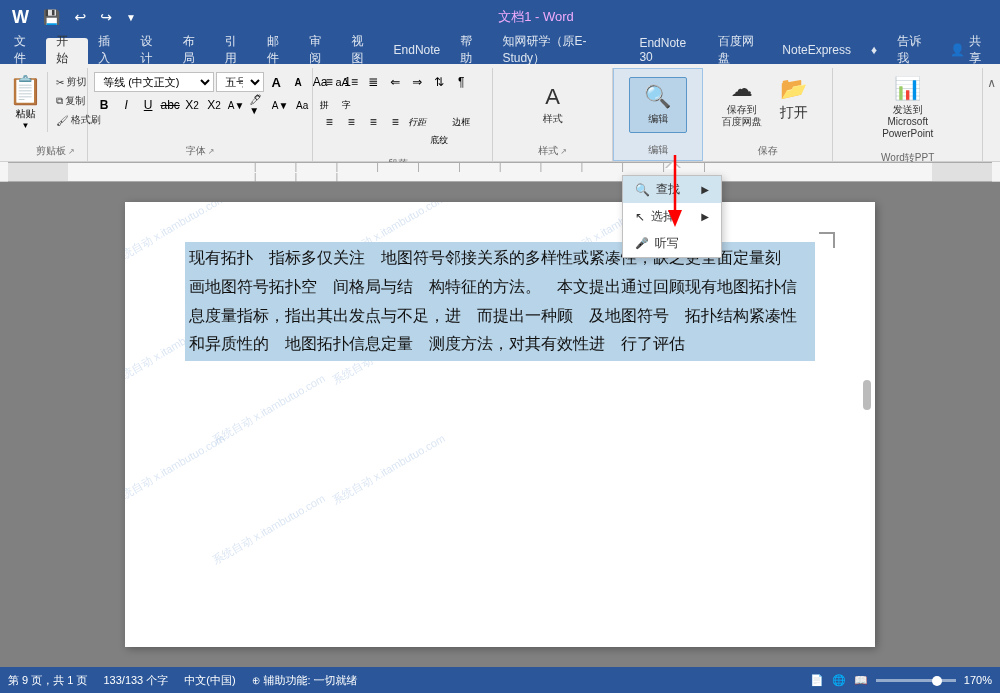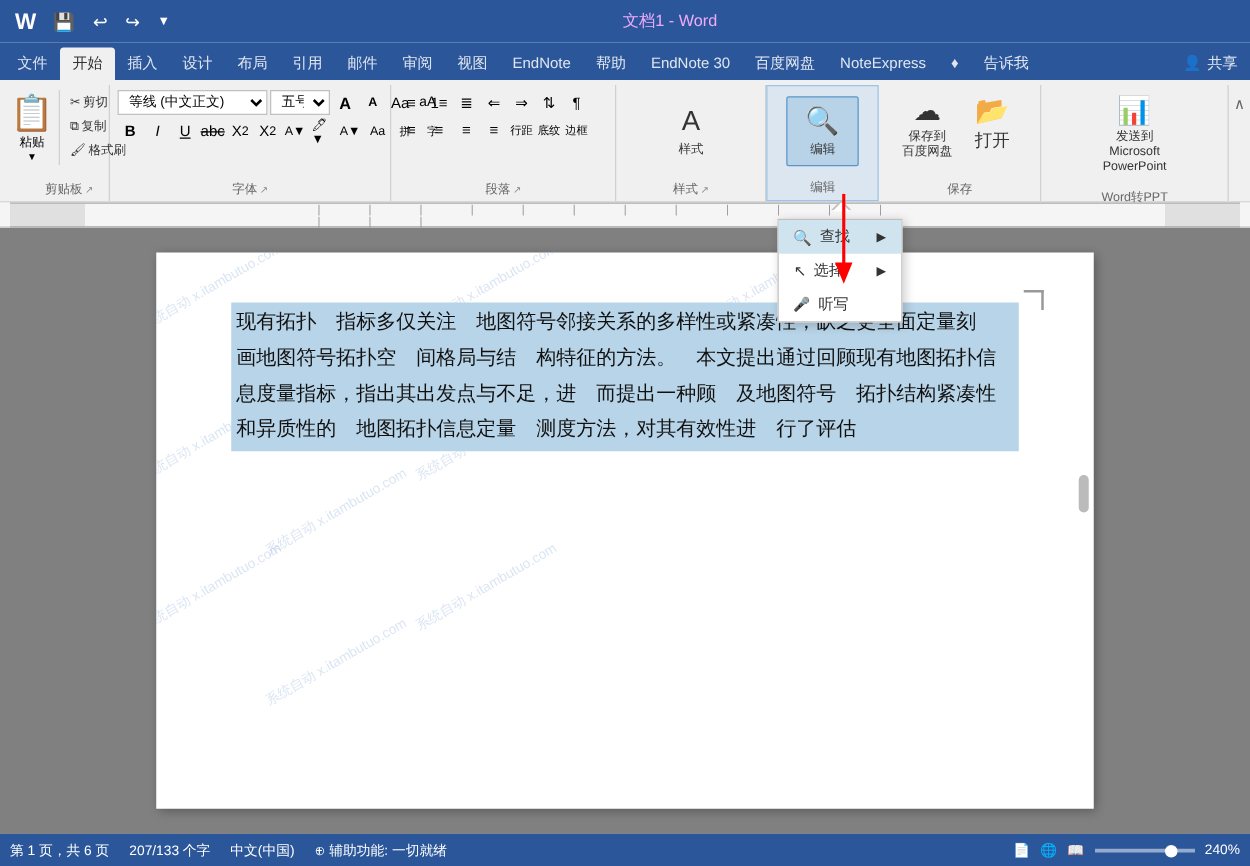--- a/index.html
+++ b/index.html
@@ -407,20 +407,21 @@
   <div class="ribbon-tab active">开始</div>
   <div class="ribbon-tab">插入</div>
   <div class="ribbon-tab">设计</div>
   <div class="ribbon-tab">布局</div>
   <div class="ribbon-tab">引用</div>
   <div class="ribbon-tab">邮件</div>
   <div class="ribbon-tab">审阅</div>
   <div class="ribbon-tab">视图</div>
   <div class="ribbon-tab">EndNote</div>
   <div class="ribbon-tab">帮助</div>
+  <div class="ribbon-tab">知网研学（原E-Study）</div>
   <div class="ribbon-tab">EndNote 30</div>
   <div class="ribbon-tab">百度网盘</div>
   <div class="ribbon-tab">NoteExpress</div>
   <div class="ribbon-tab">♦</div>
   <div class="ribbon-tab">告诉我</div>
   <div class="ribbon-tab" style="margin-left:auto; display:flex; align-items:center; gap:4px;">
       <span>👤</span>
       <span>共享</span>
     </div>
 </div>
@@ -501,22 +502,22 @@
         <span class="font-icon-btn">⇐</span>
         <span class="font-icon-btn">⇒</span>
         <span class="font-icon-btn">⇅</span>
         <span class="font-icon-btn">¶</span>
       </div>
       <div style="display:flex; gap:2px; align-items:center;">
         <span class="font-icon-btn">≡</span>
         <span class="font-icon-btn">≡</span>
         <span class="font-icon-btn">≡</span>
         <span class="font-icon-btn">≡</span>
-        <span class="font-icon-btn" style="font-size:9px;">行距</span>
-        <span class="font-icon-btn" style="font-size:9px;">底纹</span>
+        <span class="font-icon-btn" style="font-size:9px;font-style:italic;">行距</span>
+        <span class="font-icon-btn" style="font-size:9px;margin-top:36px;">底纹</span>
         <span class="font-icon-btn" style="font-size:9px;">边框</span>
       </div>
     </div>
     <div class="ribbon-group-label">
       <span>段落</span>
       <span class="expand-icon">↗</span>
     </div>
   </div>
 
   <div class="ribbon-group style-group">
@@ -632,33 +633,33 @@
     <span style="margin-left:auto; font-size:10px;">▶</span>
   </div>
   <div class="dropdown-item">
     <span style="font-size:11px;">🎤</span>
     <span>听写</span>
   </div>
 </div>
 
 <div class="status-bar">
   <div class="status-item">
-    <span>第 1 页，共 6 页</span>
+    <span>第 9 页，共 1 页</span>
   </div>
   <div class="status-item">
-    <span>207/133 个字</span>
+    <span>133/133 个字</span>
   </div>
   <div class="status-item">
     <span>中文(中国)</span>
   </div>
   <div class="status-item">
     <span>⊕ 辅助功能: 一切就绪</span>
   </div>
   <div class="status-right">
     <span style="cursor:pointer;">📄</span>
     <span style="cursor:pointer;">🌐</span>
     <span style="cursor:pointer;">📖</span>
     <div class="zoom-slider">
       <div class="zoom-thumb"></div>
     </div>
-    <span>240%</span>
+    <span>170%</span>
   </div>
 </div>
 
 </body></html>

